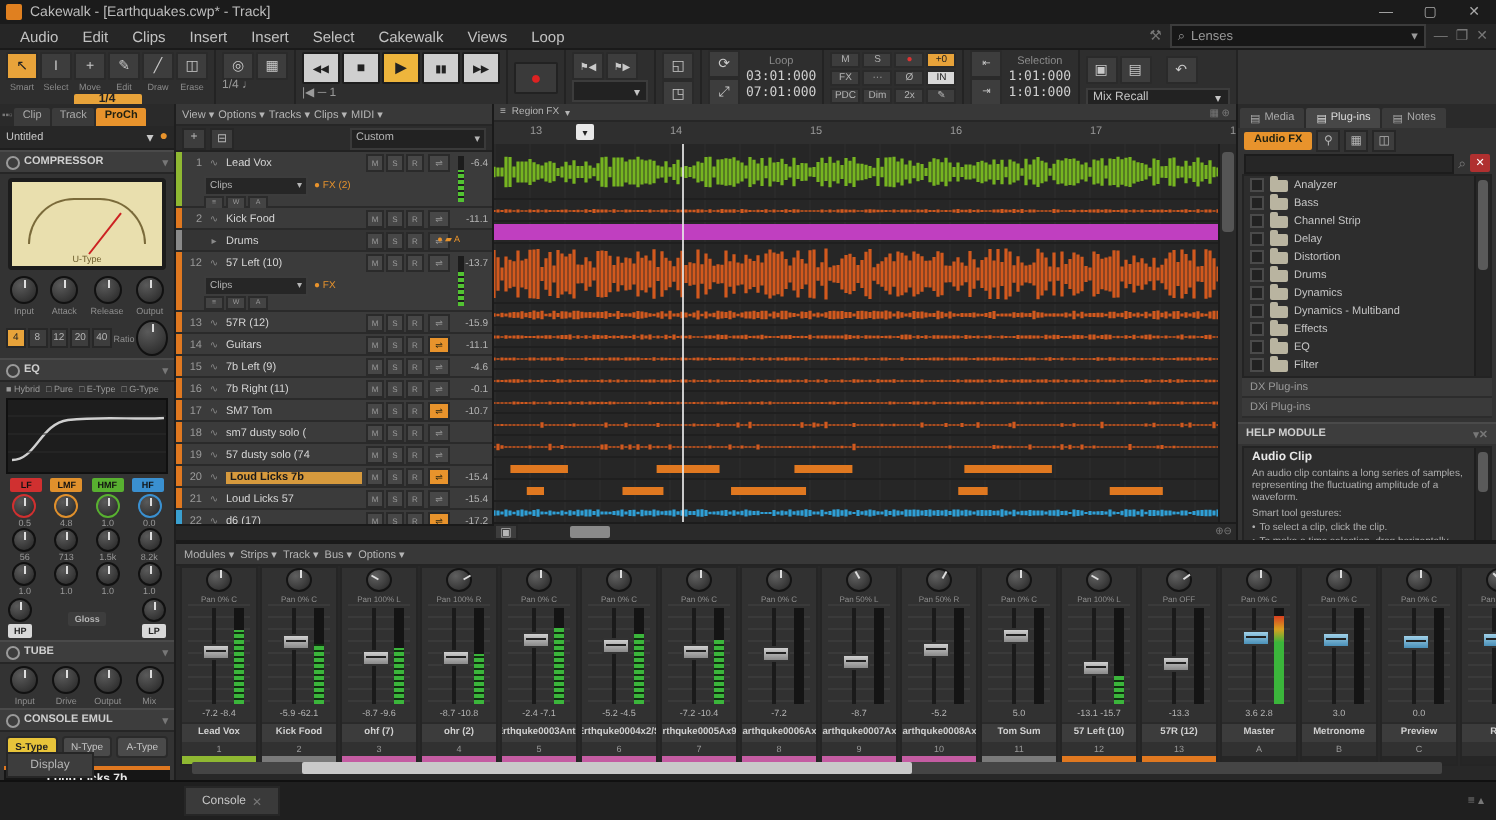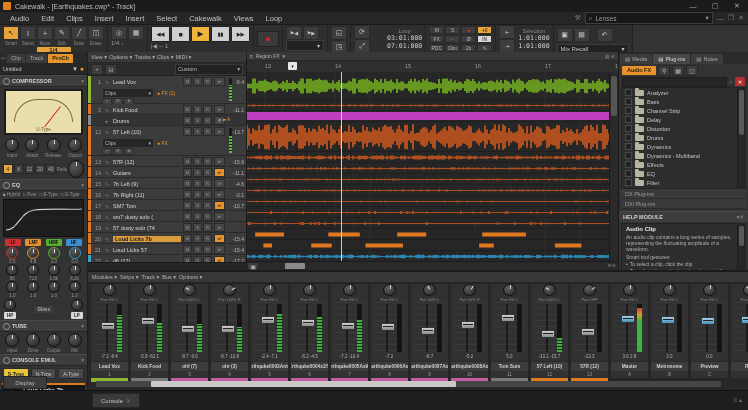--- a/index.html
+++ b/index.html
@@ -255,21 +255,21 @@
         </div>
     </div>
     <div class="tmod">
       <div class="toolrow">
           <span class="toolbtn">◱</span>
         </div>
       <div class="toolrow">
           <span class="toolbtn">◳</span>
         </div>
     </div>
-    <div class="tmod" style="flex-direction:row;gap:17px;align-items:center;">
+    <div class="tmod" style="flex-direction:row;gap:3px;align-items:center;">
       <div>
         <div class="toolrow">
             <span class="toolbtn">⟳</span>
           </div>
         <div class="toolrow">
             <span class="toolbtn">⤢</span>
           </div>
       </div>
       <div>
         <div class="modlabel">Loop</div>

